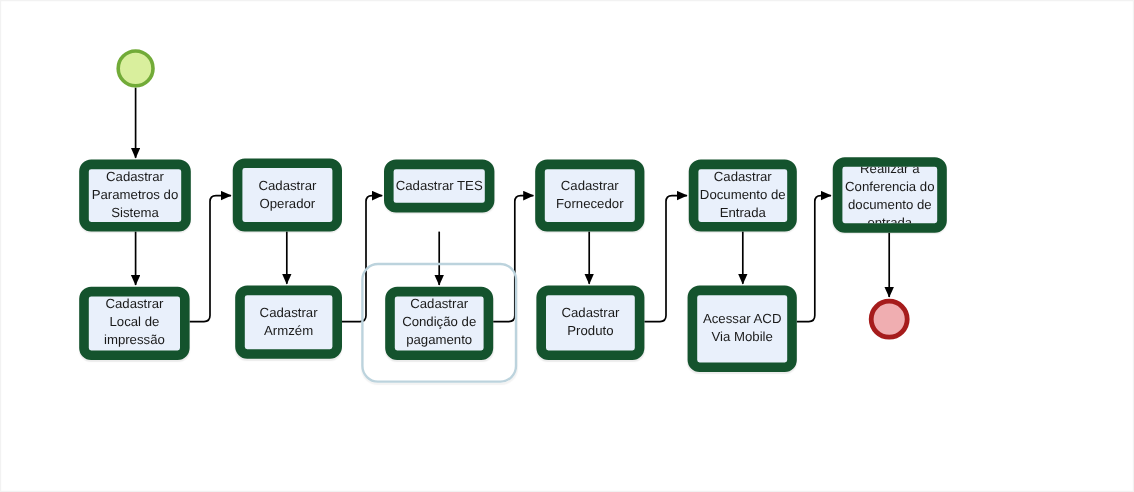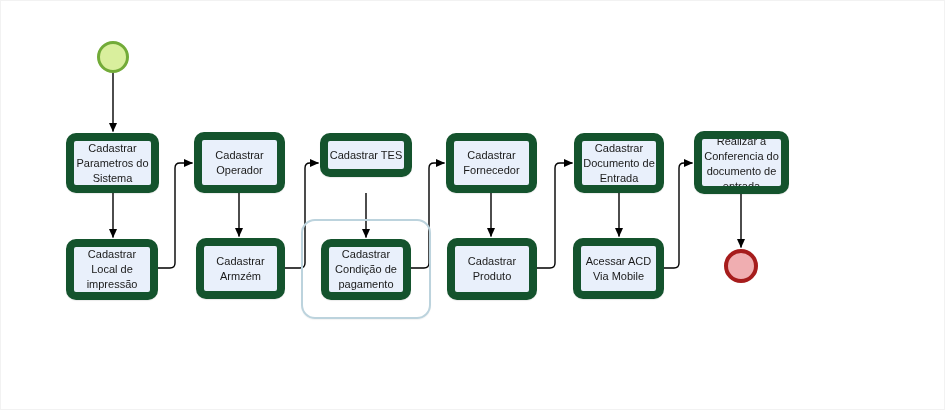--- a/index.html
+++ b/index.html
@@ -140,21 +140,21 @@
     <span class="task-label">Cadastrar
 Produto</span>
   </div>
 
   <div class="task" style="left:574px; top:133px; width:90px; height:60px;">
     <span class="task-label">Cadastrar
 Documento de
 Entrada</span>
   </div>
 
-  <div class="task" style="left:573px; top:238px; width:91px; height:61px;">
+  <div class="task" style="left:573px; top:238px; width:91px; height:72px;">
     <span class="task-label">Acessar ACD
 Via Mobile</span>
   </div>
 
   <div class="task clip-top" style="left:694px; top:131px; width:95px; height:63px;">
     <span class="task-label">Realizar a
 Conferencia do
 documento de
 entrada</span>
   </div>

